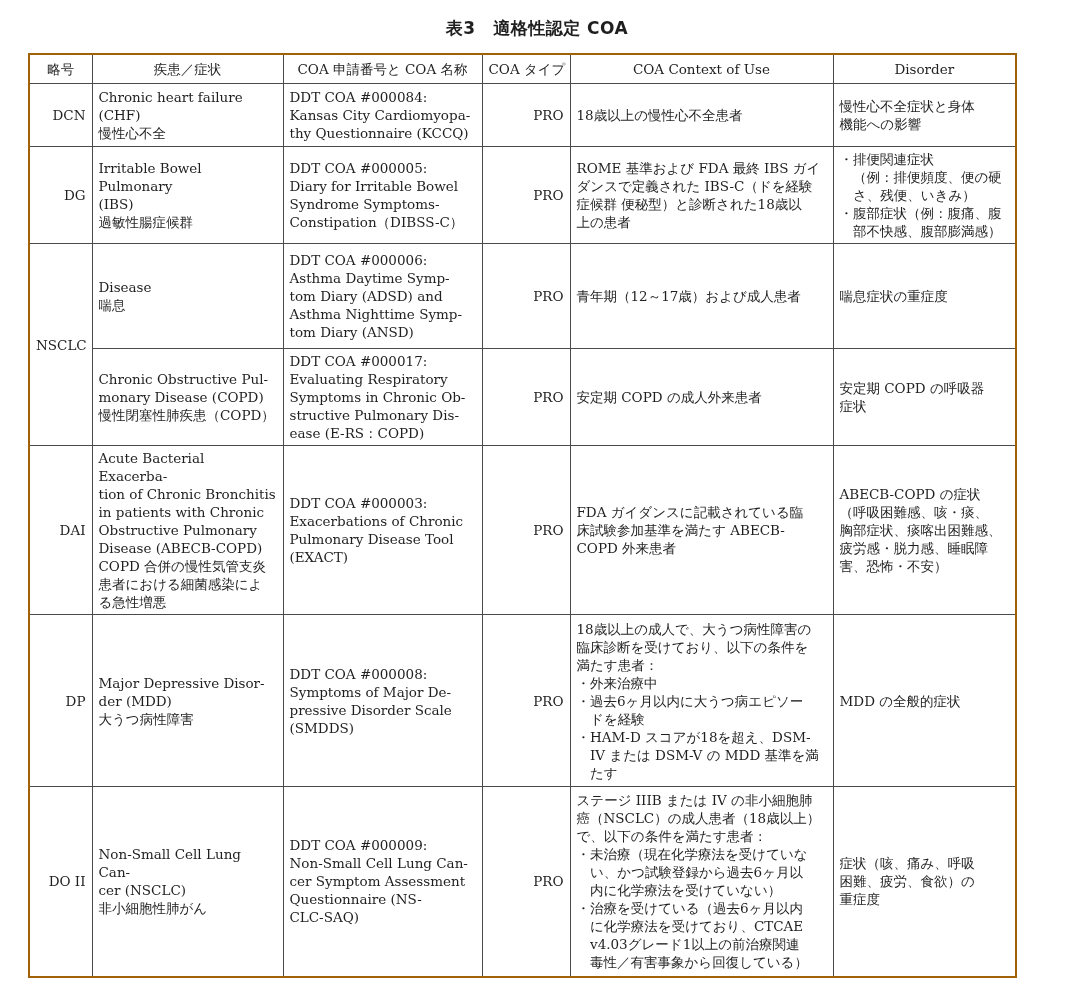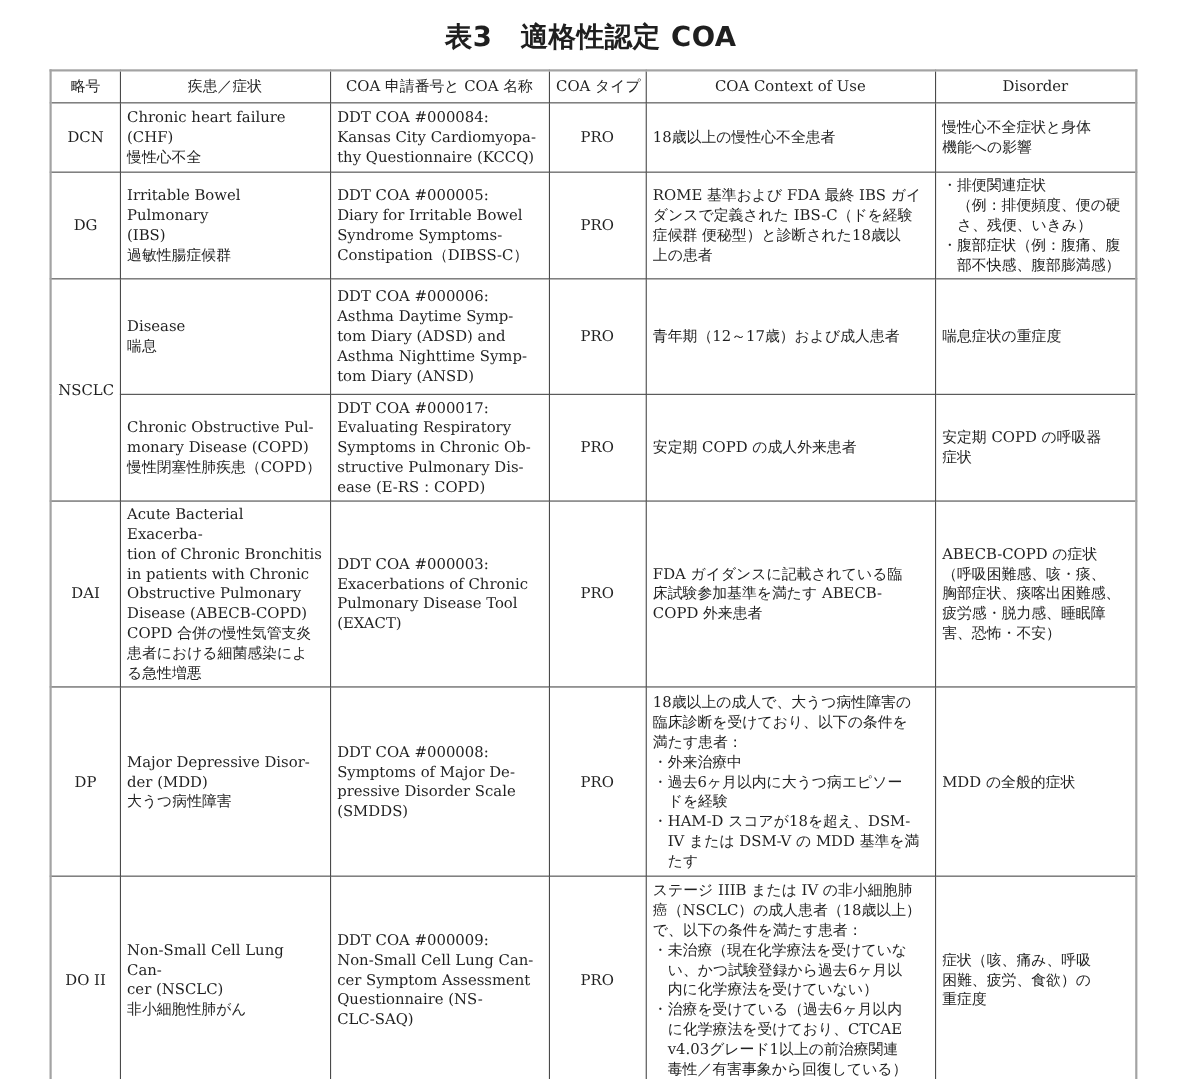--- a/index.html
+++ b/index.html
@@ -14,48 +14,48 @@
     width: 1074px;
     height: 981px;
     background: #ffffff;
     overflow: hidden;
   }
   .title {
     margin-top: 17px;
     text-align: center;
     font-family: "DejaVu Sans", "Liberation Sans", sans-serif;
     font-weight: bold;
-    font-size: 25px;
+    font-size: 17px;
     letter-spacing: 0.5px;
     white-space: pre-wrap;
   }
   table.coa {
     border-collapse: collapse;
     table-layout: fixed;
-    margin-left: 45px;
+    margin-left: 28px;
     margin-top: 13px;
     width: 987px;
-    border: 2px solid #a3a3a3;
+    border: 2px solid #a16207;
   }
   table.coa th, table.coa td {
     border: 1px solid #4a4a4a;
     font-size: 13.5px;
     line-height: 18px;
     padding: 3px 6px;
     vertical-align: middle;
     overflow: hidden;
   }
   table.coa th {
     font-weight: normal;
     text-align: center;
     height: 22px;
     white-space: nowrap;
   }
   td.pre  { white-space: pre-wrap; text-align: left; }
-  td.ctr  { text-align: center; }
+  td.ctr  { text-align: right; }
 </style>
 </head>
 <body>
 
 <div class="page">
 
   <div class="title">表3　適格性認定 COA</div>
 
   <table class="coa">
     <colgroup>

